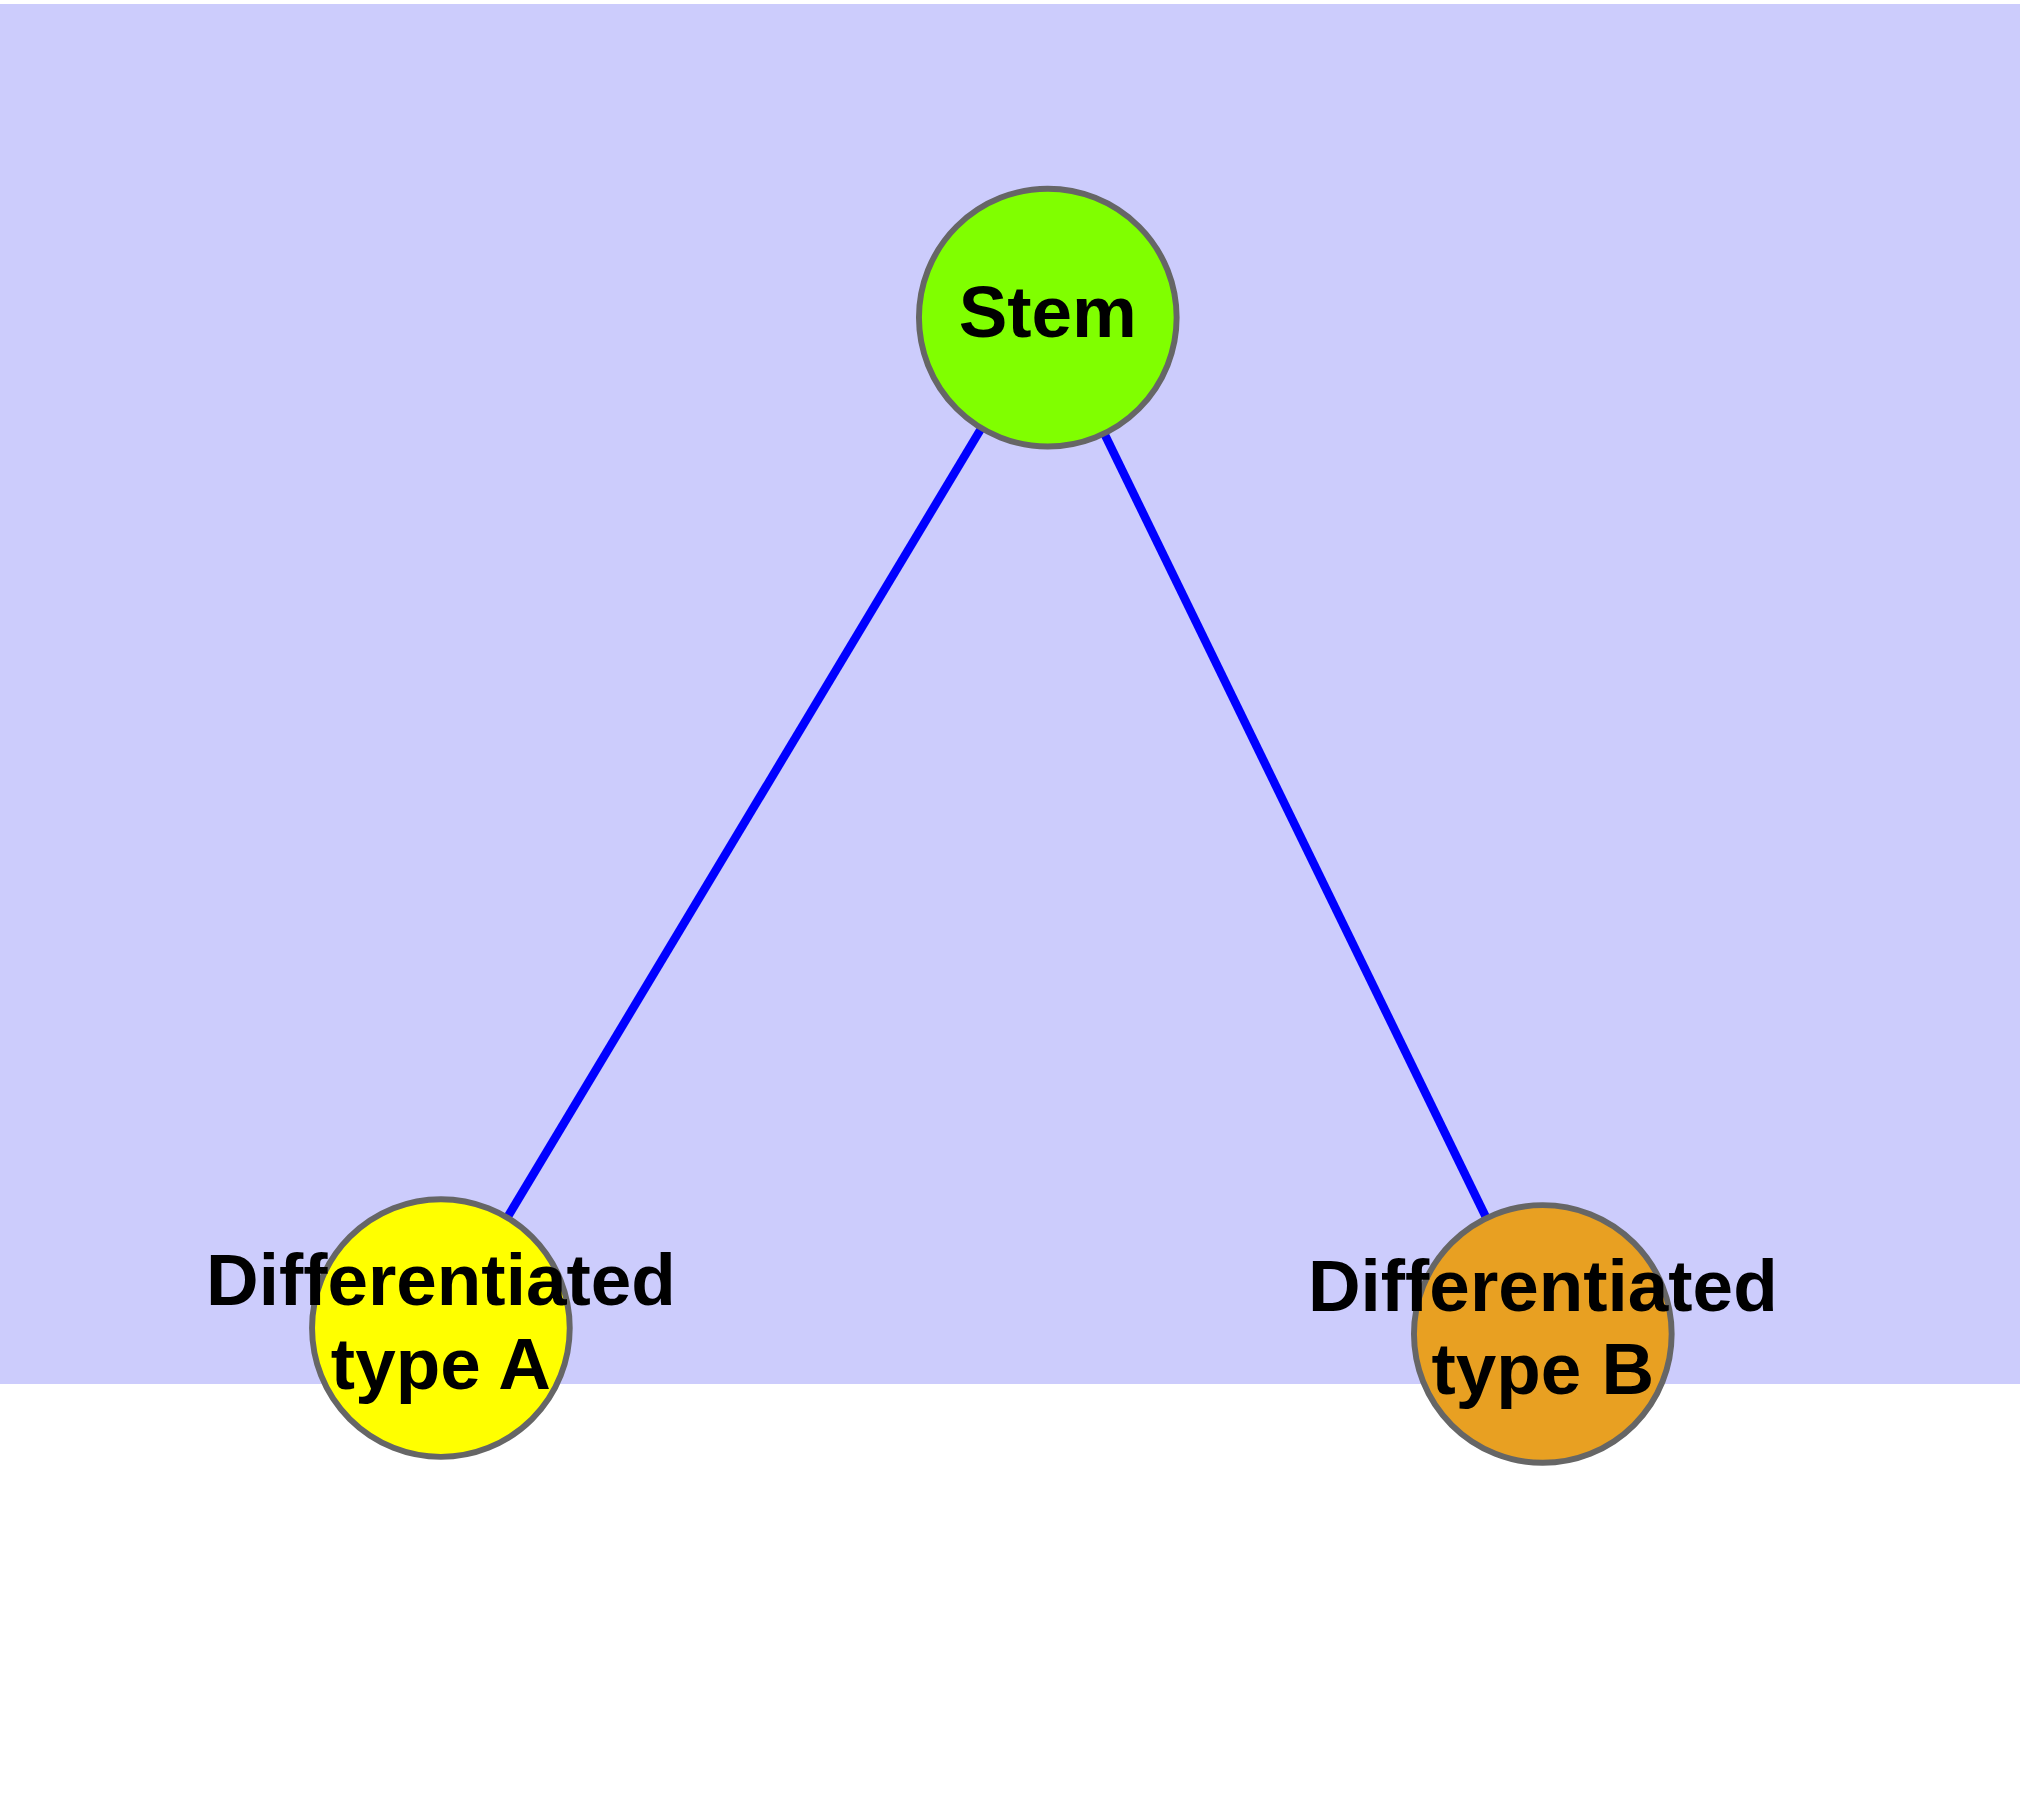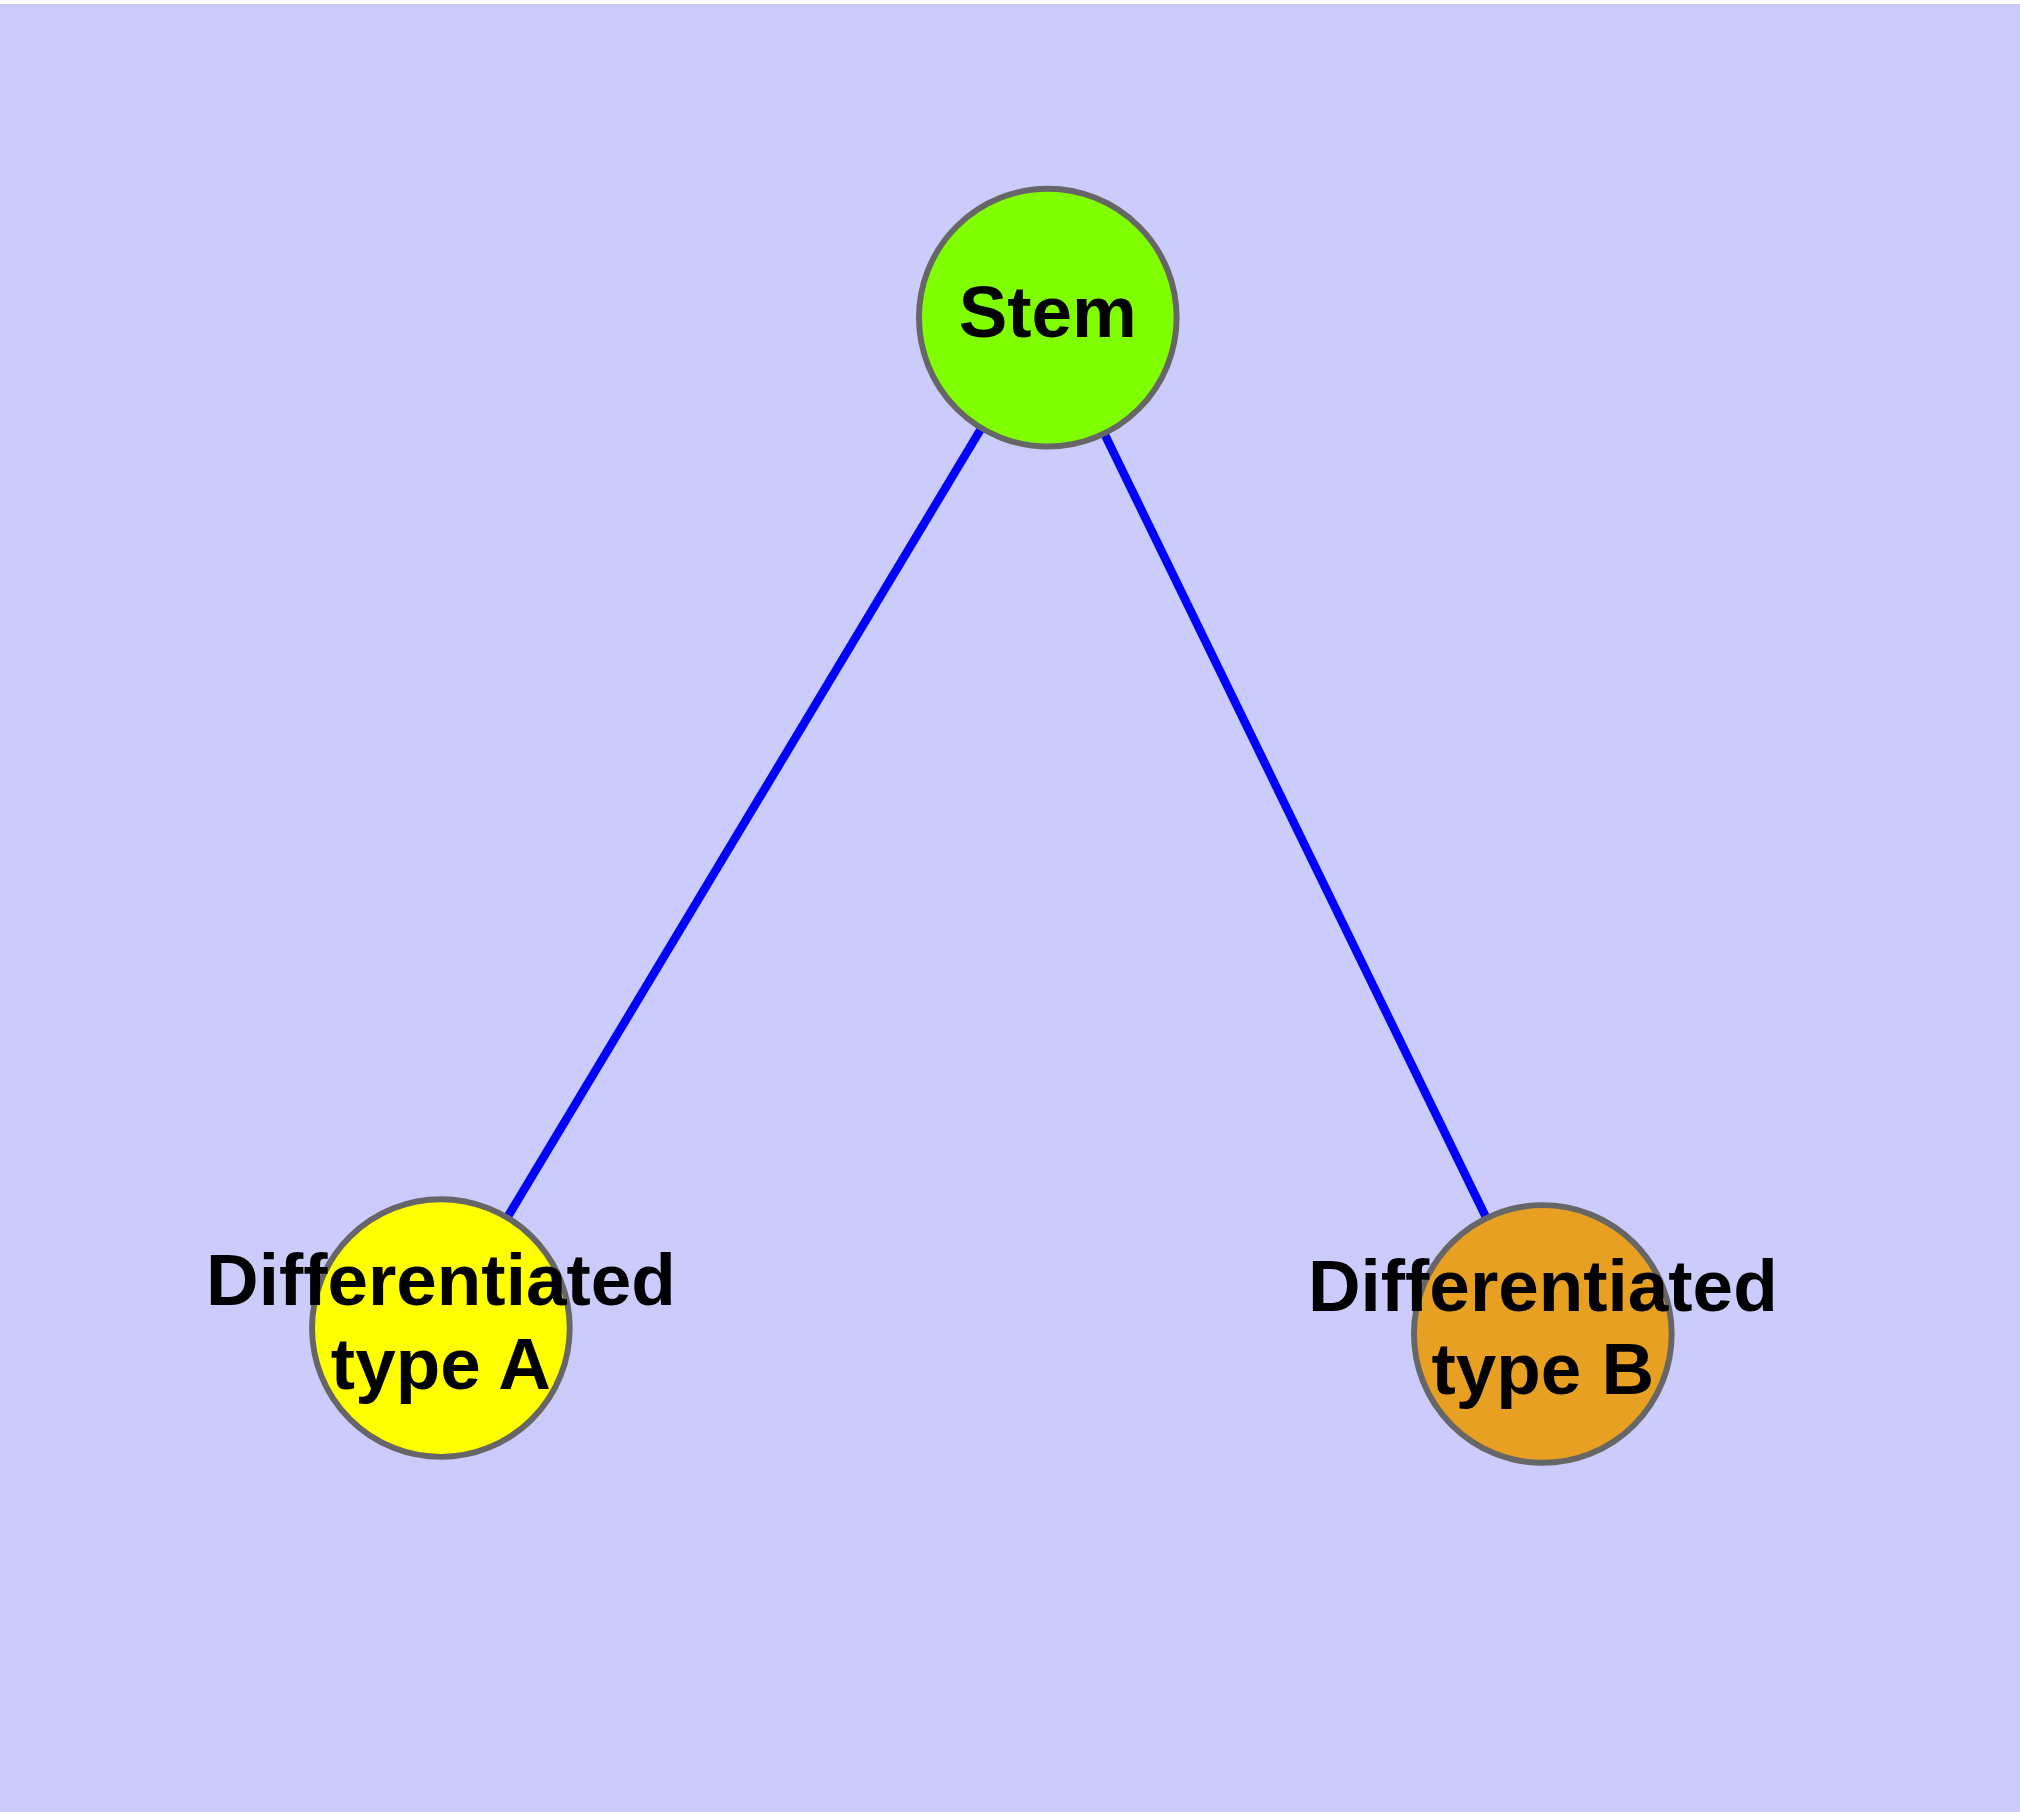--- a/index.html
+++ b/index.html
@@ -14,21 +14,21 @@
     height: 1812px;
     overflow: hidden;
     background: #ffffff;
     font-family: "Liberation Sans", "DejaVu Sans", sans-serif;
   }
   #plot-area {
     position: absolute;
     left: 0;
     top: 4.2px;
     width: 2021px;
-    height: 1808px;
+    height: 1380px;
     background: #ccccfc;
   }
   #graph-svg {
     position: absolute;
     left: 0;
     top: 0;
     width: 2021px;
     height: 1808px;
     display: block;
   }

